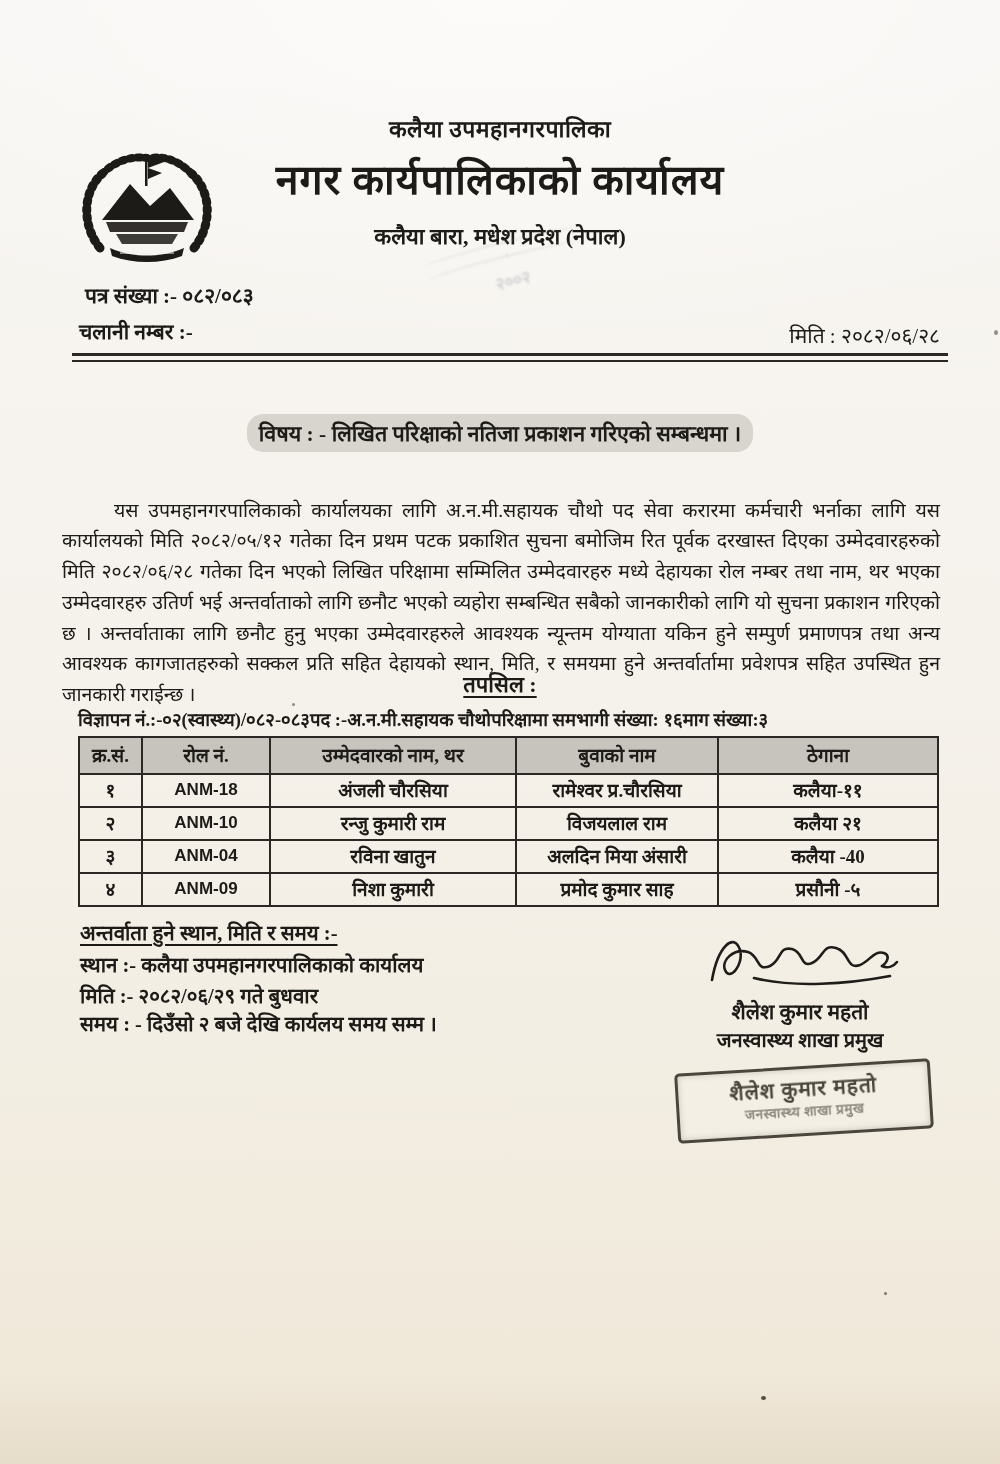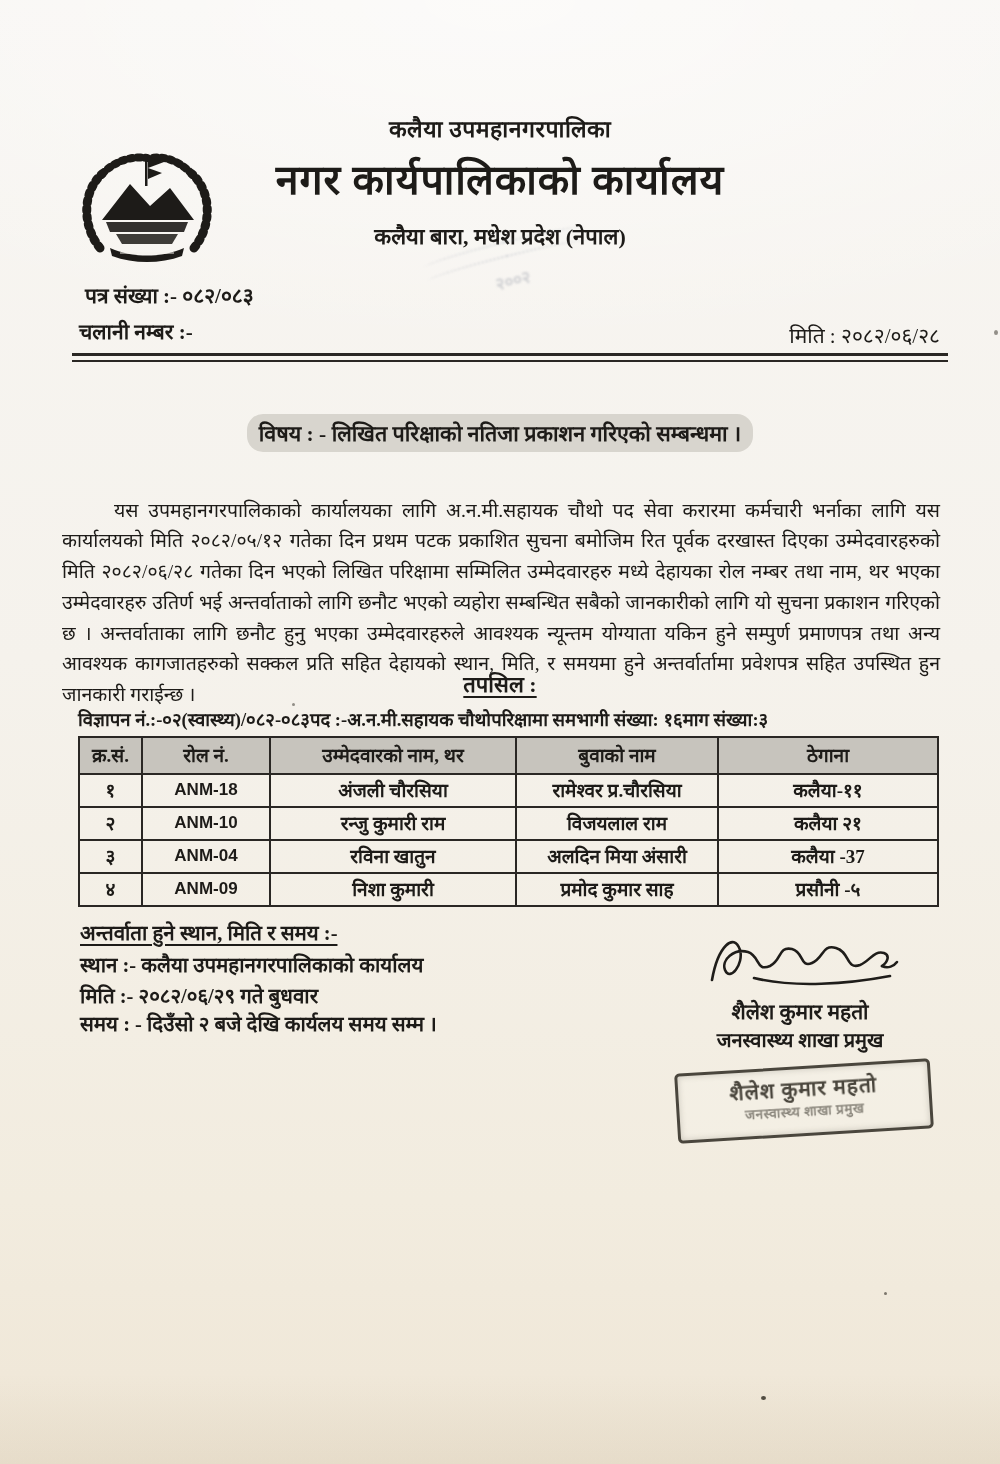--- a/index.html
+++ b/index.html
@@ -218,21 +218,21 @@
         <td class="roll">ANM-10</td>
         <td>रन्जु कुमारी राम</td>
         <td>विजयलाल राम</td>
         <td>कलैया २१</td>
       </tr>
       <tr>
         <td>३</td>
         <td class="roll">ANM-04</td>
         <td>रविना खातुन</td>
         <td>अलदिन मिया अंसारी</td>
-        <td>कलैया -37</td>
+        <td>कलैया -40</td>
       </tr>
       <tr>
         <td>४</td>
         <td class="roll">ANM-09</td>
         <td>निशा कुमारी</td>
         <td>प्रमोद कुमार साह</td>
         <td>प्रसौनी -५</td>
       </tr>
     </tbody>
   </table>

